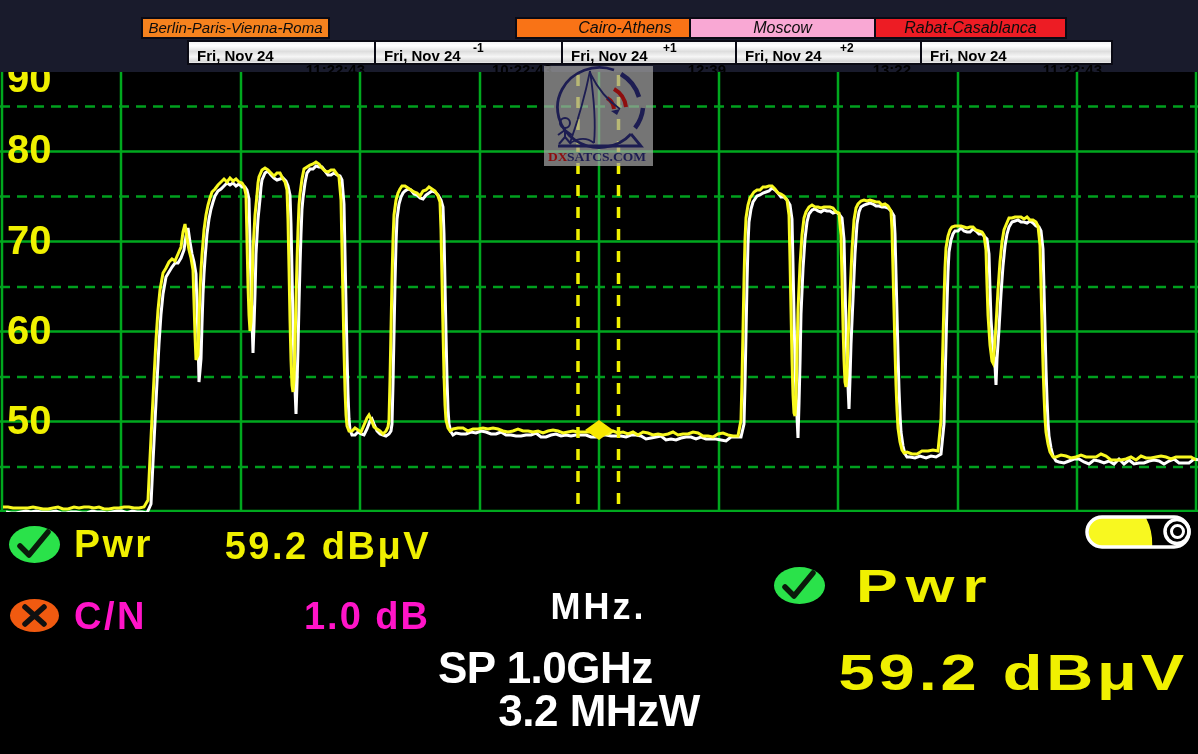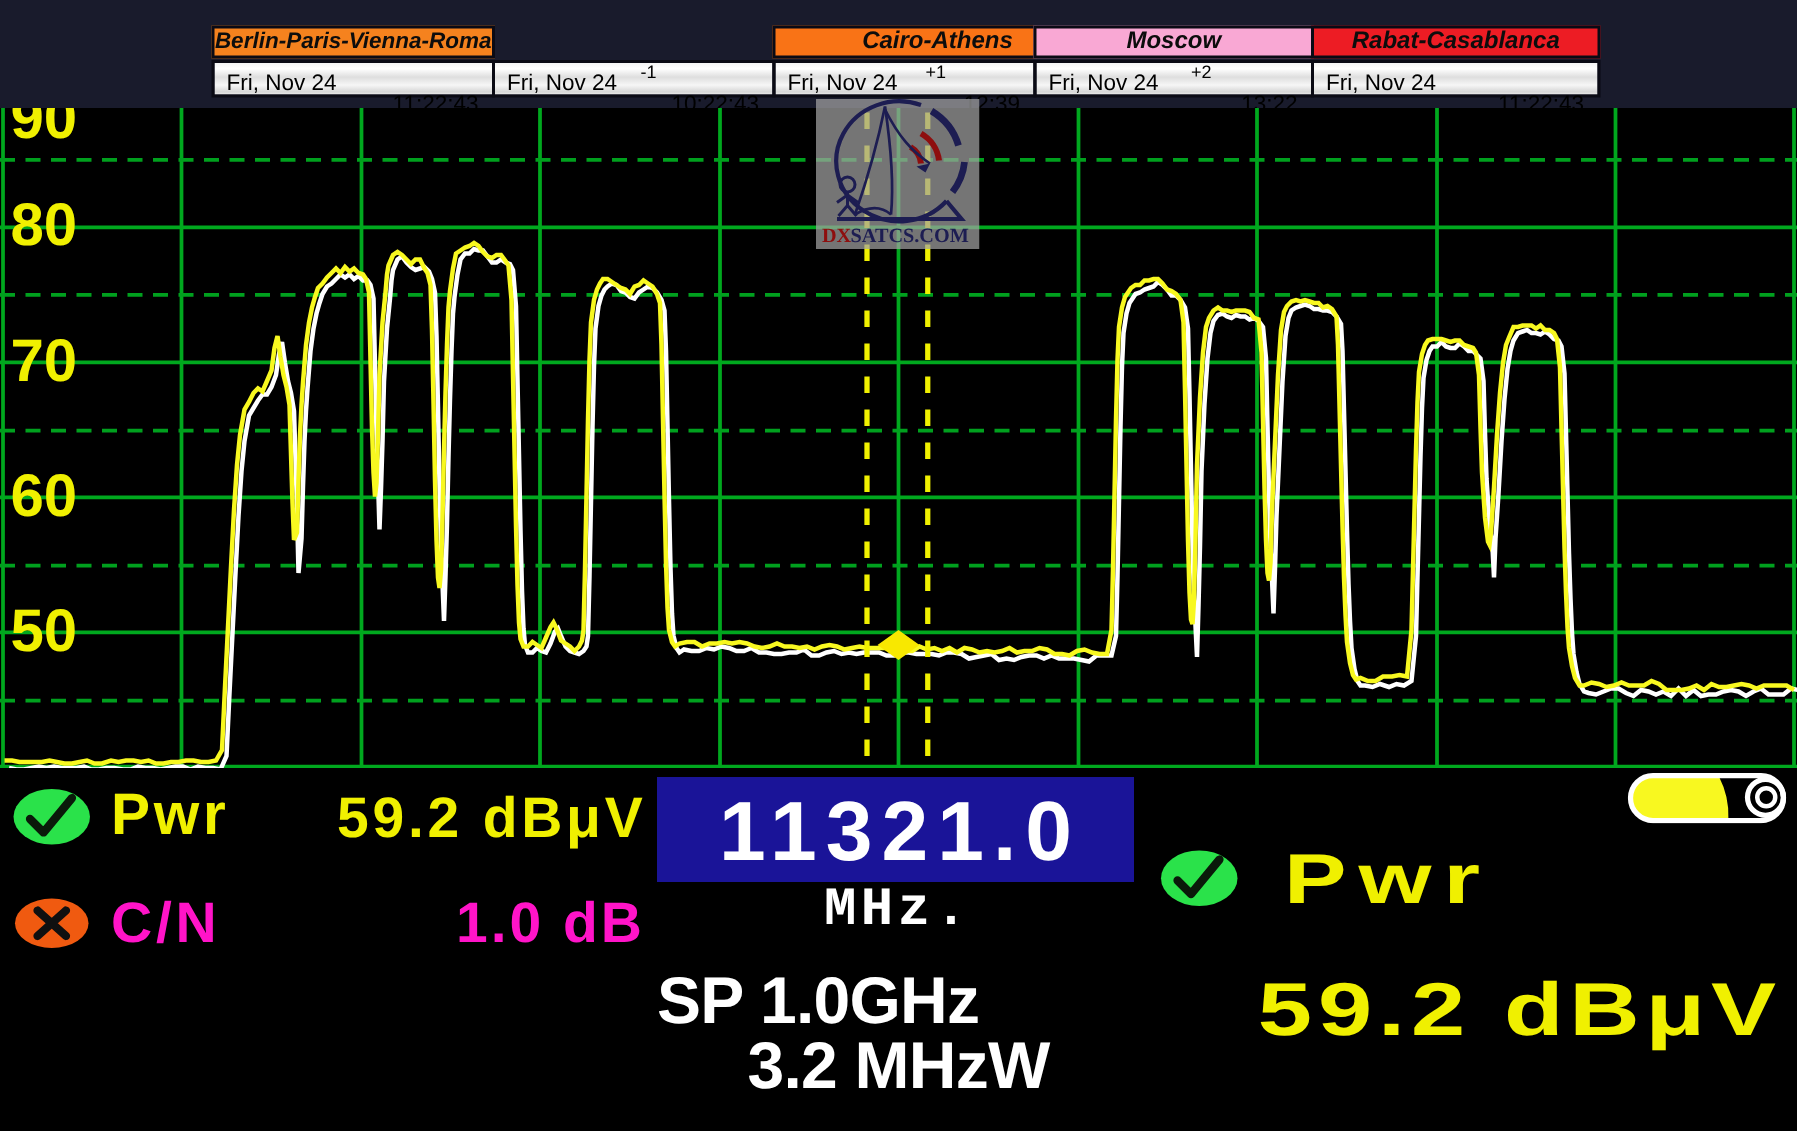--- a/index.html
+++ b/index.html
@@ -3,25 +3,25 @@
 <meta charset="utf-8">
 <style>
 * { margin:0; padding:0; box-sizing:border-box; }
 html,body { width:1198px; height:754px; background:#000; overflow:hidden;
   font-family:"Liberation Sans", sans-serif; }
 #stage { position:relative; width:1198px; height:754px; background:#000; }
 
 
 #topbar { position:absolute; left:0; top:0; width:1198px; height:72px; background:#191b2c; }
 .hcell { position:absolute; top:17px; height:22px; border:2px solid #0a0a14;
-  color:#0d0d0d; font-weight:bold; font-style:italic; font-size:16px;
+  color:#0d0d0d; font-weight:normal; font-style:italic; font-size:16px;
   text-align:center; line-height:18px; }
 .dcell { position:absolute; top:40px; height:25px; border:2px solid #0a0a14;
   background:linear-gradient(#f4f4f4 0%, #ffffff 18%, #dedede 45%, #f6f6f6 70%, #d6d6d6 92%, #ececec 100%);
-  color:#000; font-weight:normal; font-size:15px; line-height:21px; }
+  color:#000; font-weight:bold; font-size:15px; line-height:21px;margin-left:46px; }
 .dcell .d { position:absolute; left:8px; top:3px; }
 .dcell .t { position:absolute; right:9px; top:17px; }
 .dcell .sup { position:absolute; top:0px; font-size:12px; line-height:12px; }
 
 
 #plot { position:absolute; left:0; top:72px; width:1198px; height:440px; }
 
 
 #logo { position:absolute; left:544px; top:66px; width:109px; height:100px; }
 
@@ -29,21 +29,21 @@
 #bottom { position:absolute; left:0; top:512px; width:1198px; height:242px; background:#000; }
 .yb { color:#f0f000; font-weight:bold; }
 .mg { color:#ff14c8; font-weight:bold; }
 .wh { color:#ffffff; font-weight:bold; }
 #pwr1   { position:absolute; left:74px;  top:522px; font-size:39px; letter-spacing:2.5px; }
 #pwrv1  { position:absolute; left:220px; top:525px; width:211px; text-align:right; font-size:38px; letter-spacing:2.5px; }
 #cn     { position:absolute; left:74px;  top:595px; font-size:38px; letter-spacing:2.5px; }
 #cnv    { position:absolute; left:220px; top:595px; width:210px; text-align:right; font-size:38px; letter-spacing:2px; }
 #fbox   { position:absolute; left:438px; top:518px; width:318px; height:70px; background:#1a1498;
           color:#fff; font-weight:bold; font-size:56px; letter-spacing:6px; text-align:center; line-height:72px; text-indent:6px; }
-#mhz    { position:absolute; left:438px; top:586px; width:318px; text-align:center; font-size:36px; letter-spacing:3px; text-indent:3px;font-family:Liberation Mono, monospace; }
+#mhz    { position:absolute; left:438px; top:586px; width:318px; text-align:center; font-size:36px; letter-spacing:3px; text-indent:3px; }
 #pwr2   { position:absolute; left:856px; top:558px; font-size:47px; letter-spacing:6px; transform:scaleX(1.33); transform-origin:0 0; }
 #sp     { position:absolute; left:438px; top:643px; width:322px; text-align:left; font-size:44px; letter-spacing:-0.5px; }
 #mhzw   { position:absolute; left:438px; top:686px; width:322px; text-align:center; font-size:44px; letter-spacing:-0.5px; }
 #pwrv2  { position:absolute; left:700px; top:644px; width:488px; text-align:right; font-size:50px; letter-spacing:3px; transform:scaleX(1.3); transform-origin:100% 0; }
 .icon   { position:absolute; }
 #toggle { position:absolute; left:1085px; top:515px; }
 </style>
 </head>
 <body>
 <div id="stage">
@@ -166,21 +166,20 @@
   <div id="pwr1" class="yb">Pwr</div>
   <div id="pwrv1" class="yb">59.2 dBμV</div>
 
   <svg class="icon" style="left:9px;top:598px;" width="51" height="35" viewBox="0 0 51 35">
     <ellipse cx="25.5" cy="17.5" rx="24.5" ry="16.5" fill="#f05a10"></ellipse>
     <path d="M 16 9 L 35 26 M 35 9 L 16 26" fill="none" stroke="#101010" stroke-width="5.5" stroke-linecap="round"></path>
   </svg>
   <div id="cn" class="mg">C/N</div>
   <div id="cnv" class="mg">1.0 dB</div>
 
-  <div id="fbox">11321.0</div>
   <div id="mhz" class="wh">MHz.</div>
 
   <svg class="icon" style="left:773px;top:566px;" width="53" height="39" viewBox="0 0 53 39">
     <ellipse cx="26.5" cy="19.5" rx="25.5" ry="18.5" fill="#2ae24a"></ellipse>
     <path d="M 12 21 L 21 30 L 40 7" fill="none" stroke="#0a1a0a" stroke-width="5.5" stroke-linecap="round" stroke-linejoin="round"></path>
   </svg>
   <div id="pwr2" class="yb">Pwr</div>
 
   <div id="sp" class="wh">SP 1.0GHz</div>
   <div id="mhzw" class="wh">3.2 MHzW</div>

